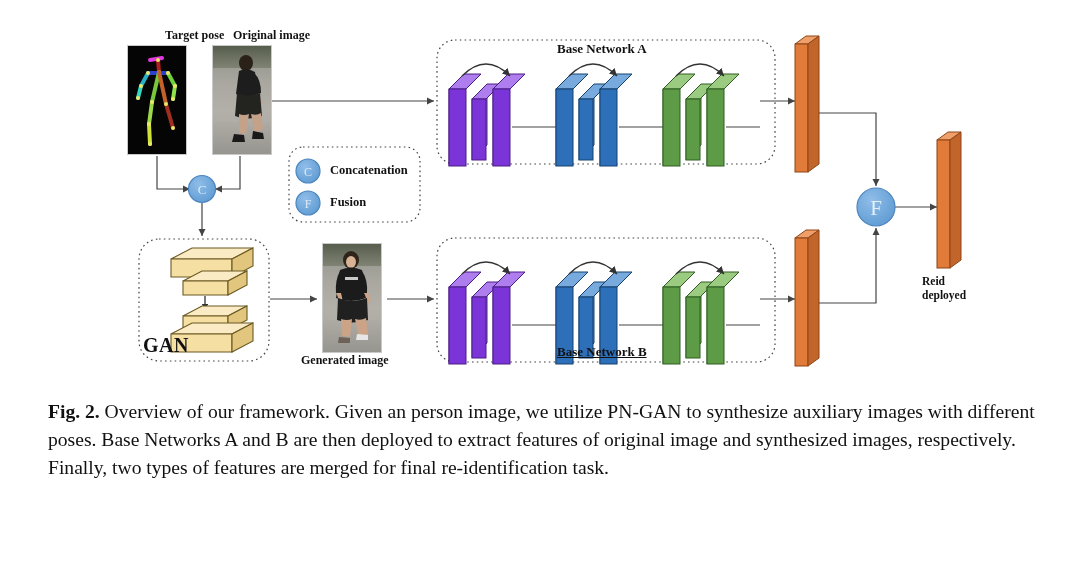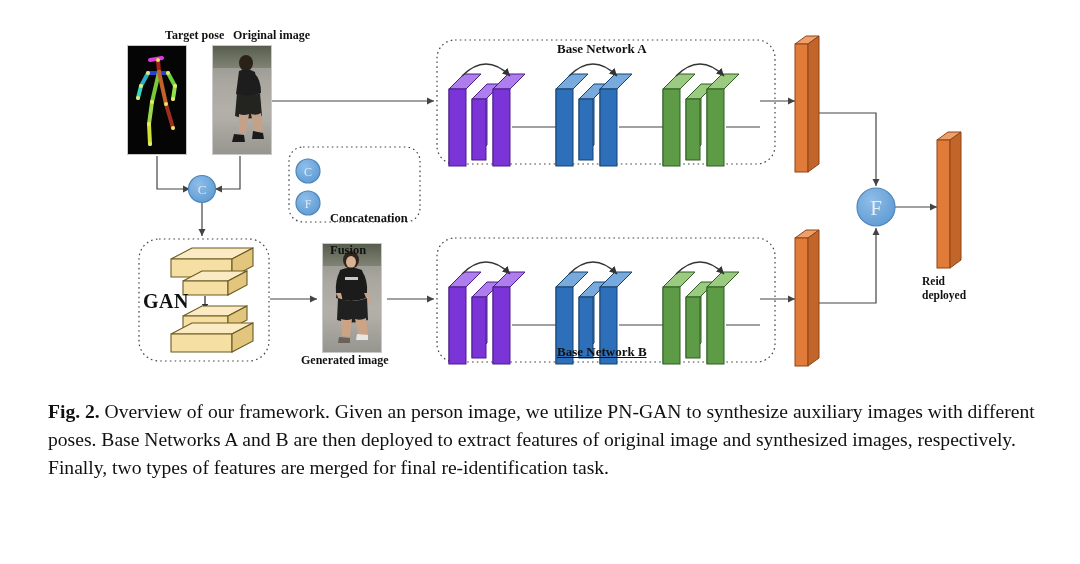--- a/index.html
+++ b/index.html
@@ -9,22 +9,22 @@
   }
   #figure{position:absolute;left:0;top:0;width:1080px;height:400px;}
   #figure svg{display:block;}
 
   .lbl{
     position:absolute;font-family:"Liberation Serif",serif;font-weight:bold;
     color:#111;white-space:nowrap;line-height:1.1;
   }
   .lbl-small{font-size:12px;}
   .lbl-net{font-size:13px;text-align:center;}
-  .lbl-gan{font-size:20px;letter-spacing:.5px;}
-  .lbl-legend{font-size:12.5px;margin-top:48px;}
+  .lbl-gan{font-size:20px;letter-spacing:.5px;margin-top:44px;}
+  .lbl-legend{font-size:12.5px;}
   .lbl-reid{font-size:11.5px;text-align:left;line-height:1.25;}
 
   
   .photo{position:absolute;overflow:hidden;border:1px solid #c9c9c9;box-sizing:border-box;}
 
   
   #pose-img{background:#050505;}
   #pose-img svg{position:absolute;left:0;top:0;}
 
   

